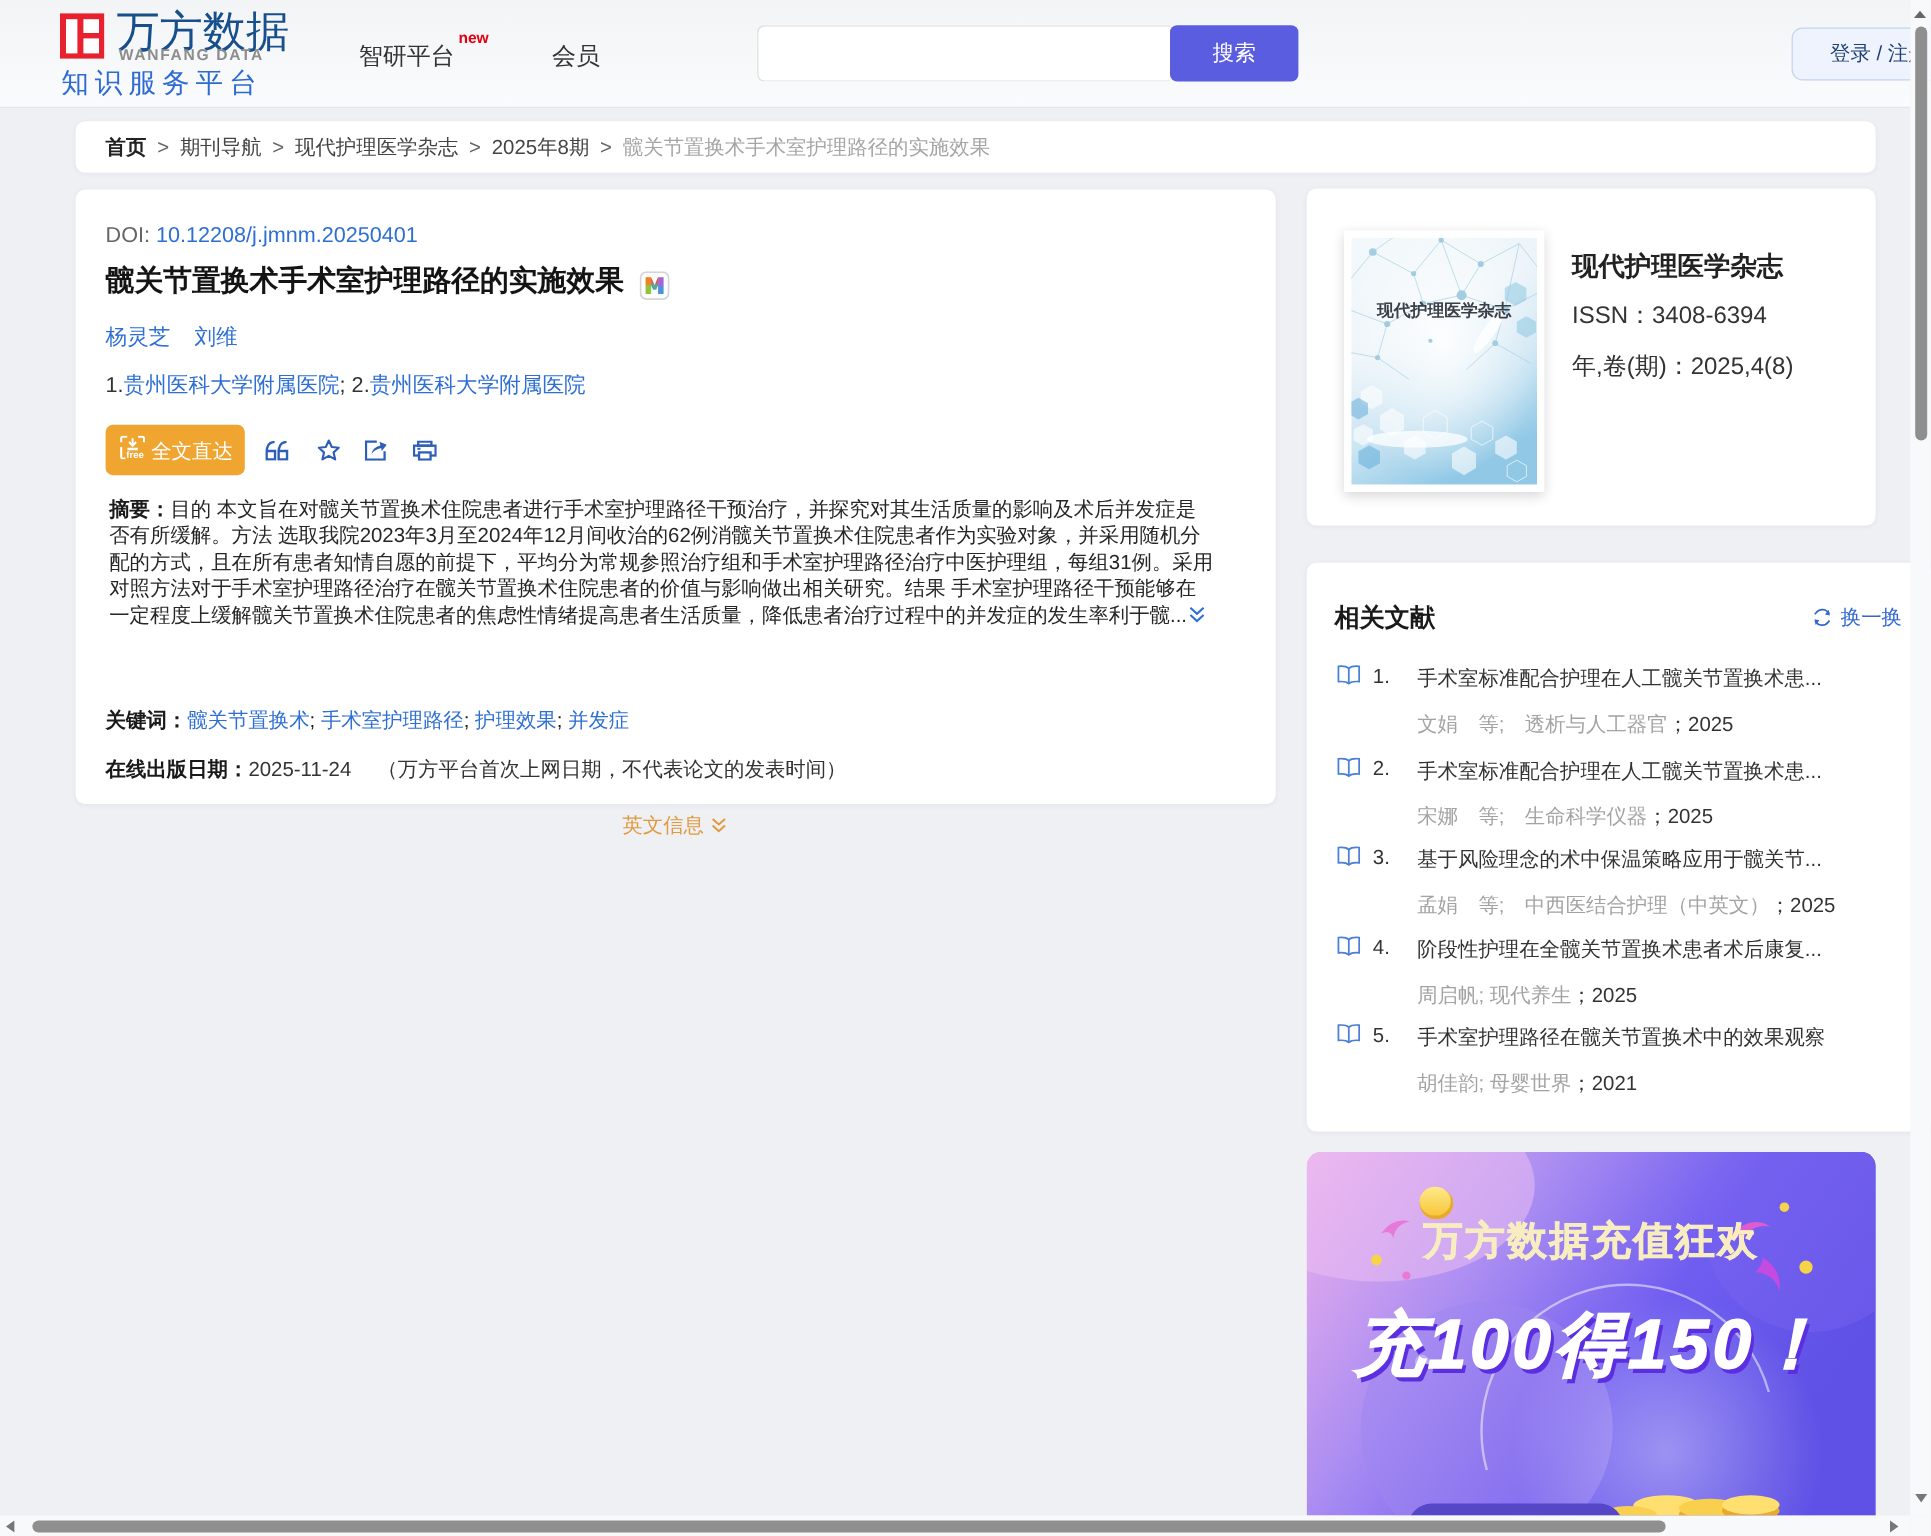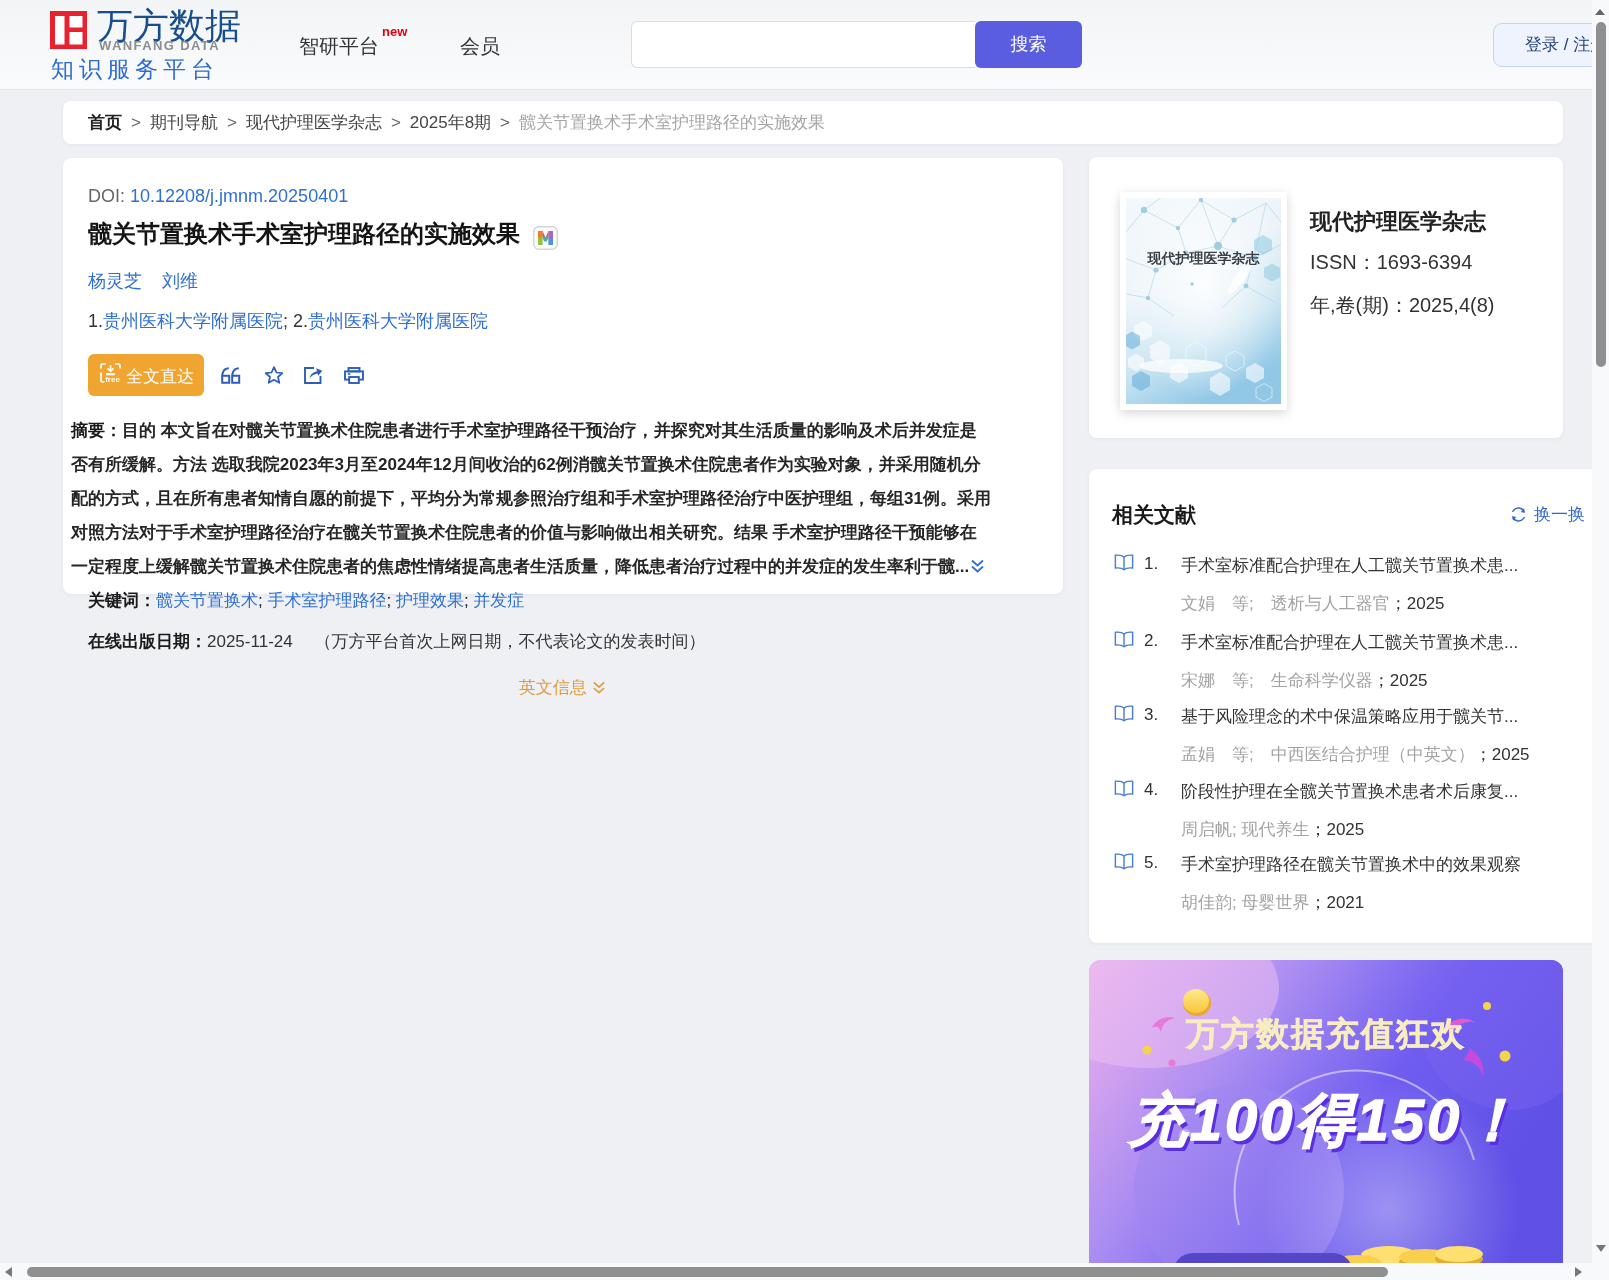--- a/index.html
+++ b/index.html
@@ -18,33 +18,33 @@
 #nav-new{position:absolute;left:382px;top:24px;font-size:13px;color:#e60012;font-weight:bold;}
 #search-input{position:absolute;left:631px;top:21px;width:344px;height:47px;background:#fff;border:1px solid #dcdcdc;border-right:none;border-radius:6px 0 0 6px;}
 #search-btn{position:absolute;left:975px;top:21px;width:107px;height:47px;background:#5a5de0;border-radius:6px;color:#fff;font-size:18px;text-align:center;line-height:47px;}
 #login-btn{position:absolute;left:1493px;top:23px;width:130px;height:44px;background:#eef3fd;border:1px solid #c3d4f0;border-radius:9px;color:#1d3f73;font-size:17px;line-height:42px;padding-left:31px;}
 
 #crumb{position:absolute;left:63px;top:101px;width:1500px;height:43px;background:#fff;border-radius:8px;box-shadow:0 1px 4px rgba(30,40,80,0.05);font-size:17px;color:#444;line-height:43px;padding-left:25px;}
 #crumb b{color:#222;}
 #crumb .sep{color:#666;margin:0 9px;}
 #crumb .last{color:#a5a5a5;}
 
-#card-main{position:absolute;left:63px;top:158px;width:1000px;height:436px;background:#fff;border-radius:8px;box-shadow:0 1px 4px rgba(30,40,80,0.05);}
+#card-main{position:absolute;left:63px;top:158px;width:1000px;height:512px;background:#fff;border-radius:8px;box-shadow:0 1px 4px rgba(30,40,80,0.05);}
 #doi{position:absolute;left:25px;top:28px;font-size:18px;color:#666;}
 #doi a{color:#2e6fd4;}
 #title{position:absolute;left:25px;top:60px;font-size:24px;font-weight:bold;color:#141414;}
 #authors{position:absolute;left:25px;top:111px;font-size:18px;}
 #authors a{color:#2e6fd4;margin-right:20px;}
 #affil{position:absolute;left:25px;top:151px;font-size:18px;color:#333;text-align:center;}
 #affil a{color:#2e6fd4;}
 #freebtn{position:absolute;left:25px;top:196px;width:116px;height:42px;background:#f0a530;border-radius:6px;color:#fff;white-space:nowrap;}
 #freebtn .txt{position:absolute;left:38px;top:11px;font-size:17px;}
 #freebtn svg{position:absolute;left:12px;top:9px;}
 .toolico{position:absolute;top:200px;}
-#abstract{position:absolute;left:8px;top:256px;width:921px;font-size:17px;color:#262626;line-height:34px;font-weight:bold;}
+#abstract{position:absolute;left:28px;top:256px;width:921px;font-size:17px;color:#262626;line-height:22px;}
 #abstract b{color:#1a1a1a;}
 #keywords{position:absolute;left:25px;top:431px;font-size:17px;color:#1a1a1a;}
 #keywords a{color:#2e6fd4;}
 #pubdate{position:absolute;left:25px;top:472px;font-size:17px;color:#333;}
 #pubdate b{color:#1a1a1a;}
 #eninfo{position:absolute;left:0;top:518px;width:1000px;text-align:center;font-size:17px;color:#e09a3e;}
 
 #card-journal{position:absolute;left:1089px;top:157px;width:474px;height:281px;background:#fff;border-radius:8px;box-shadow:0 1px 4px rgba(30,40,80,0.05);}
 #cover{position:absolute;left:31px;top:35px;width:167px;height:218px;background:#fff;box-shadow:0 3px 10px rgba(0,0,0,0.16);padding:6px;}
 #cover-in{width:100%;height:100%;position:relative;overflow:hidden;}
@@ -229,21 +229,21 @@
           <path d="M-2 138 l8-4.5 8 4.5 0 9 -8 4.5 -8-4.5z"></path>
             <path d="M6 178 l9-5 9 5 0 10 -9 5 -9-5z"></path>
         </g>
         <ellipse cx="55" cy="168" rx="42" ry="7" fill="#fff" opacity="0.75"></ellipse>
         <ellipse cx="115" cy="78" rx="22" ry="5" fill="#fff" opacity="0.8" transform="rotate(-55 115 78)"></ellipse>
       </svg>
       <div id="cover-title">现代护理医学杂志</div>
     </div>
   </div>
   <div id="jr-name">现代护理医学杂志</div>
-  <div id="jr-issn">ISSN：1693-6394</div>
+  <div id="jr-issn">ISSN：3408-6394</div>
   <div id="jr-vol">年,卷(期)：2025,4(8)</div>
 </div>
 
 <div id="card-rel">
   <div id="rel-title">相关文献</div>
   <div id="rel-switch"><svg width="17" height="17" viewBox="0 0 17 17" style="vertical-align:-2.5px;margin-right:7px;">
         <g fill="none" stroke="#3468d0" stroke-width="1.5">
           <path d="M14.2 5.6 A6.3 6.3 0 0 0 3.4 4.6 L2.4 5.9"></path>
           <path d="M2.8 11.4 A6.3 6.3 0 0 0 13.6 12.4 L14.6 11.1"></path>
         </g>

